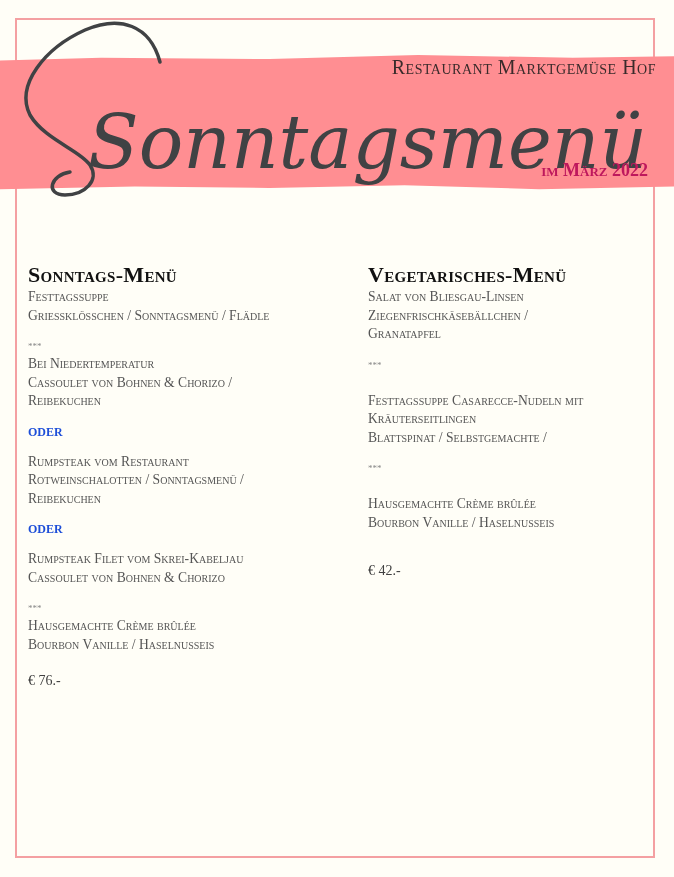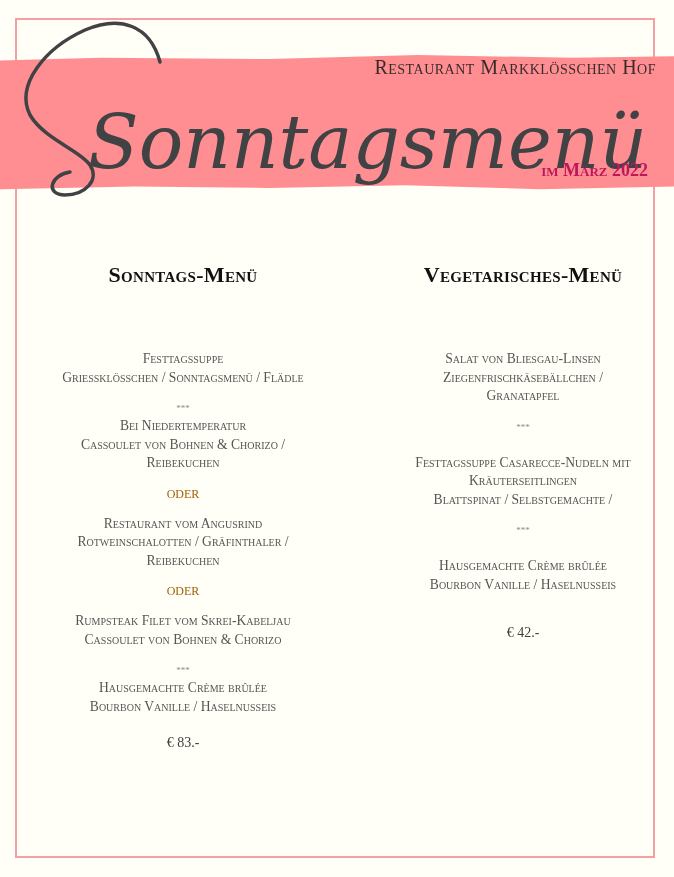--- a/index.html
+++ b/index.html
@@ -26,77 +26,77 @@
   .date {
     position:absolute; right:26px; top:160px;
     font-size:18px; color:#be185d; font-variant:small-caps; white-space:nowrap;font-weight:bold;
   }
   .script-svg { position:absolute; left:0; top:0; width:674px; height:230px; overflow:visible; }
   .title-text {
     font-family:"DejaVu Serif", serif; font-style:italic;
     font-size:74px; fill:#404244;
   }
   .col {
-    position:absolute; top:262px; width:310px; text-align:center;
+    position:absolute; top:262px; width:310px; 
   }
   .col.left { left:28px; }
   .col.right { left:368px; }
   .col h2 {
     margin:0; font-size:22px; font-weight:bold; color:#111;
     font-variant:small-caps; letter-spacing:0.3px;
   }
-  .items { margin-top:62px; }
+  .items { }
   .line { font-size:13.6px; line-height:18.5px; font-variant:small-caps; color:#555; white-space:nowrap; }
   .sep { font-size:9px; color:#888; line-height:18px; }
-  .oder { font-size:12px; font-weight:normal; color:#a16207; font-variant:small-caps; line-height:18px; }
+  .oder { font-size:12px; font-weight:bold; color:#1d4ed8; font-variant:small-caps; line-height:18px; }
   .gap-s { height:12px; }
   .gap-m { height:18px; }
   .price { font-size:14px; color:#404040; line-height:18px; }
 </style>
 </head>
 <body>
 
 <div class="frame"></div>
 <div class="band"></div>
 
 <svg class="script-svg" viewBox="0 0 674 230">
   <path d="M160 62 C150 25, 120 15, 85 30 C45 48, 15 85, 30 115 C45 140, 80 150, 90 165 C100 180, 85 195, 65 195 C45 195, 50 175, 70 172" fill="none" stroke="#404244" stroke-width="3.5" stroke-linecap="round"></path>
   <text class="title-text" x="88" y="168">Sonntagsmenü</text>
 </svg>
 
-<div class="restaurant">Restaurant Markklösschen Hof</div>
+<div class="restaurant">Restaurant Marktgemüse Hof</div>
 <div class="date">im März 2022</div>
 
 <div class="col left">
   <h2>Sonntags-Menü</h2>
   <div class="items">
     <div class="line">Festtagssuppe</div>
     <div class="line">Griessklösschen / Sonntagsmenü / Flädle</div>
     <div class="gap-s"></div>
     <div class="sep">***</div>
     <div class="line">Bei Niedertemperatur</div>
     <div class="line">Cassoulet von Bohnen &amp; Chorizo /</div>
     <div class="line">Reibekuchen</div>
     <div class="gap-s"></div>
     <div class="oder">ODER</div>
     <div class="gap-s"></div>
-    <div class="line">Restaurant vom Angusrind</div>
-    <div class="line">Rotweinschalotten / Gräfinthaler /</div>
+    <div class="line">Rumpsteak vom Restaurant</div>
+    <div class="line">Rotweinschalotten / Sonntagsmenü /</div>
     <div class="line">Reibekuchen</div>
     <div class="gap-s"></div>
     <div class="oder">ODER</div>
     <div class="gap-s"></div>
     <div class="line">Rumpsteak Filet vom Skrei-Kabeljau</div>
     <div class="line">Cassoulet von Bohnen &amp; Chorizo</div>
     <div class="gap-s"></div>
     <div class="sep">***</div>
     <div class="line">Hausgemachte Crème brûlée</div>
     <div class="line">Bourbon Vanille / Haselnusseis</div>
     <div class="gap-m"></div>
-    <div class="price">€ 83.-</div>
+    <div class="price">€ 76.-</div>
   </div>
 </div>
 
 <div class="col right">
   <h2>Vegetarisches-Menü</h2>
   <div class="items">
     <div class="line">Salat von Bliesgau-Linsen</div>
     <div class="line">Ziegenfrischkäsebällchen /</div>
     <div class="line">Granatapfel</div>
     <div class="gap-s"></div>

